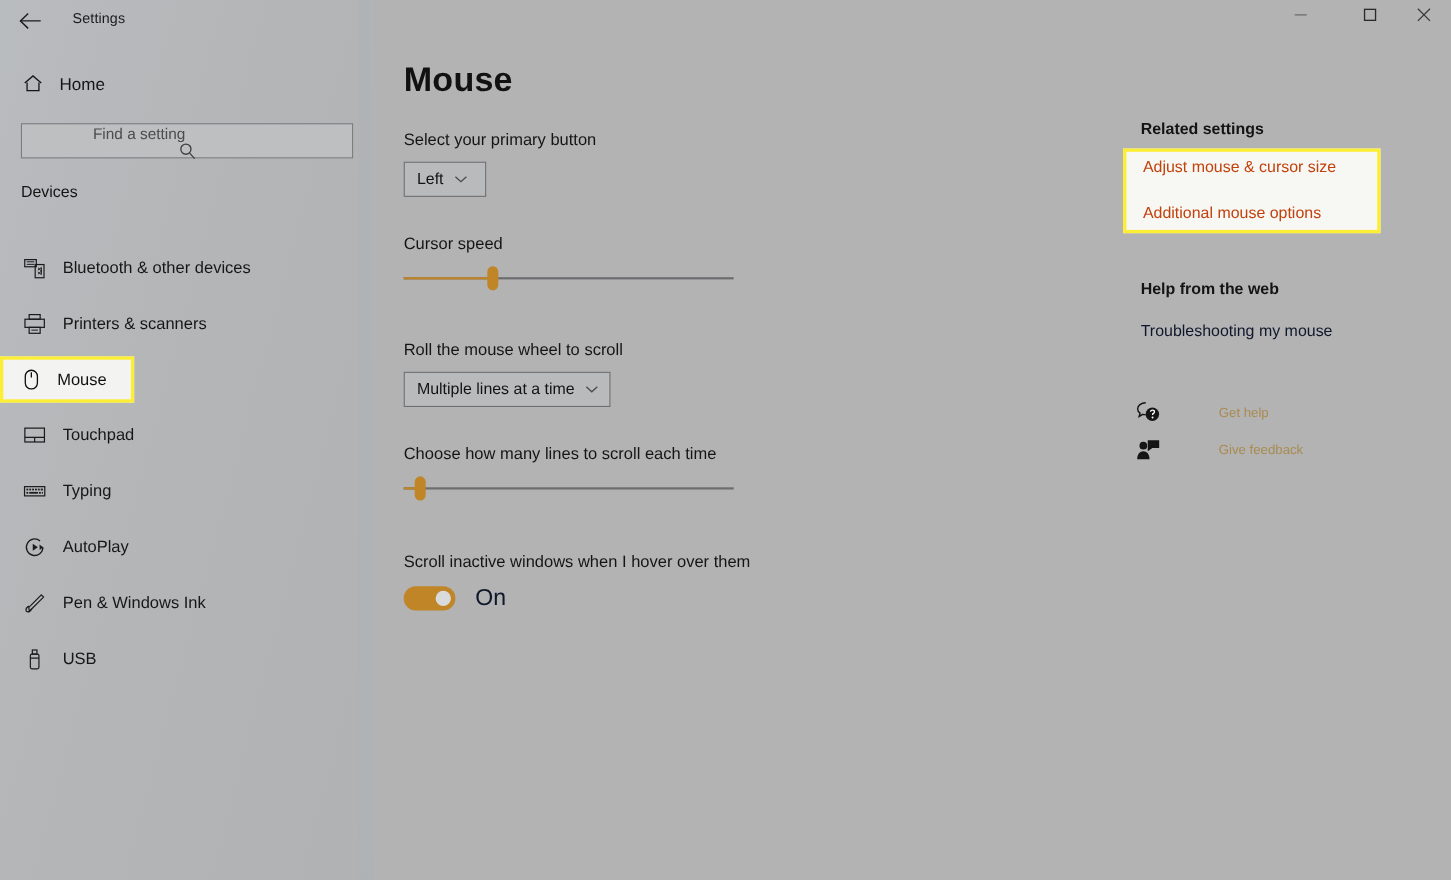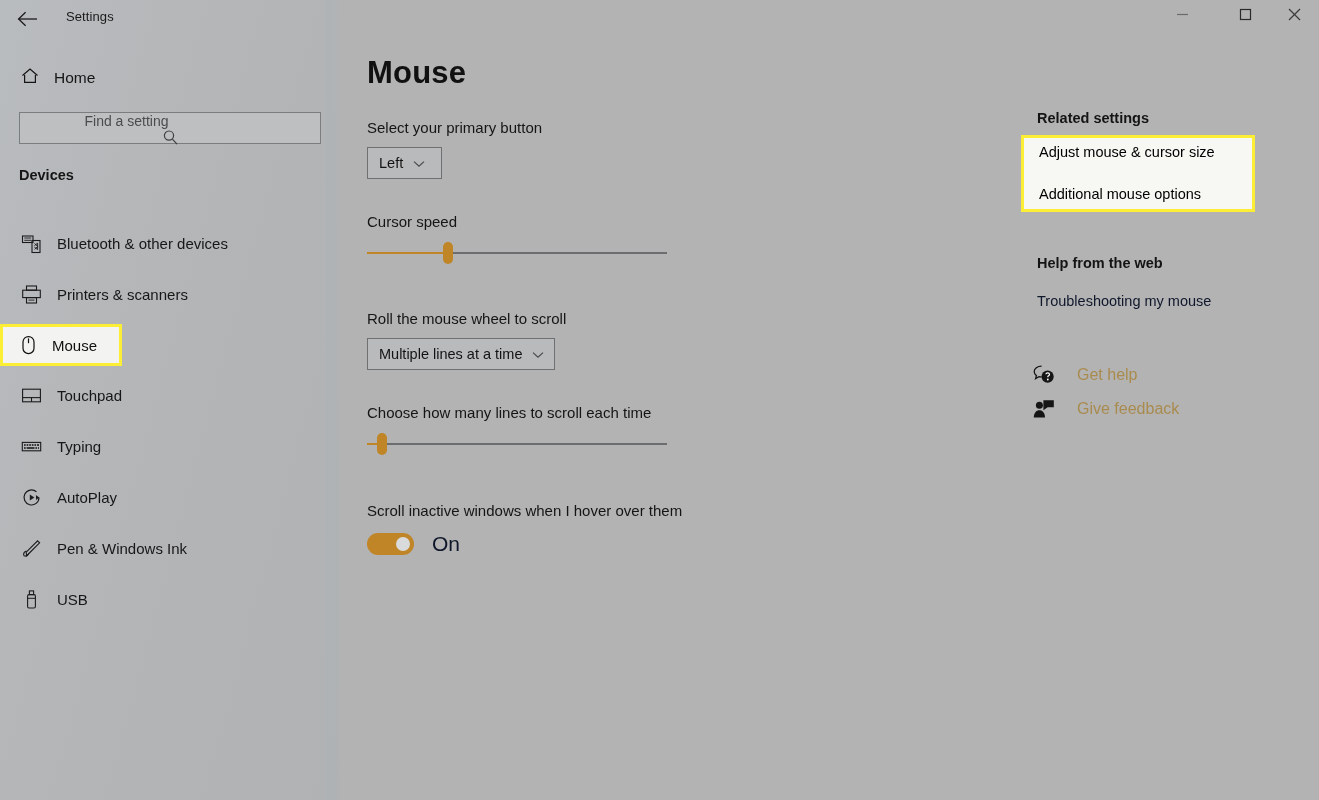--- a/index.html
+++ b/index.html
@@ -62,21 +62,21 @@
   #search-input {
     flex:1; border:0; outline:0; background:transparent;
     font-family:"Liberation Sans", sans-serif;
     font-size:14px; color:#3c3d3e; padding-left:10px;
   }
   #search-input::placeholder { color:#4b4c4d; opacity:1; }
   #search-ico { width:30px; display:flex; align-items:center; justify-content:center; }
 
   #devices-hdr {
     position:absolute; left:19px; top:167px;
-    font-size:14.5px; font-weight:bold; color:#151515;
+    font-size:14.5px; font-weight:normal; color:#151515;
   }
 
   
   #navlist { position:absolute; left:0; top:218px; width:340px; }
   .nav-item {
     position:relative; height:51px; display:flex; align-items:center;
     padding-left:20px; gap:15px;
   }
   .nav-item .ico { width:22px; height:22px; display:flex; align-items:center; justify-content:center; }
   .nav-item .lbl { font-size:15px; color:#171717; white-space:nowrap; }
@@ -123,25 +123,25 @@
 
   
   #rail { position:absolute; left:1022px; top:0; width:290px; height:800px; }
   .rail-hdr { position:absolute; font-size:14.5px; font-weight:bold; color:#141414; }
   .rail-link { position:absolute; font-size:14.5px; color:#0f172a; white-space:nowrap; }
 
   #rail-hl {
     position:absolute; left:1021px; top:135px; width:234px; height:77px;
     background:#f7f7f4; border:3px solid #fbee35;
   }
-  #rail-hl .rail-link { position:absolute; color:#000000; }
+  #rail-hl .rail-link { position:absolute; color:#c2410c; }
 
   .help-row { position:absolute; display:flex; align-items:center; gap:22px; }
   .help-row .ico { width:22px; height:22px; display:flex; align-items:center; justify-content:center; }
-  .help-row .lbl { font-size:16px; color:#a98b4e; white-space:nowrap; }
+  .help-row .lbl { font-size:12px; color:#a98b4e; white-space:nowrap;margin-left:31px; }
 </style>
 </head>
 <body>
 
 <div id="sidebar"></div>
 
 <div id="titlebar">
 
   <div id="back-btn">
     <span>

